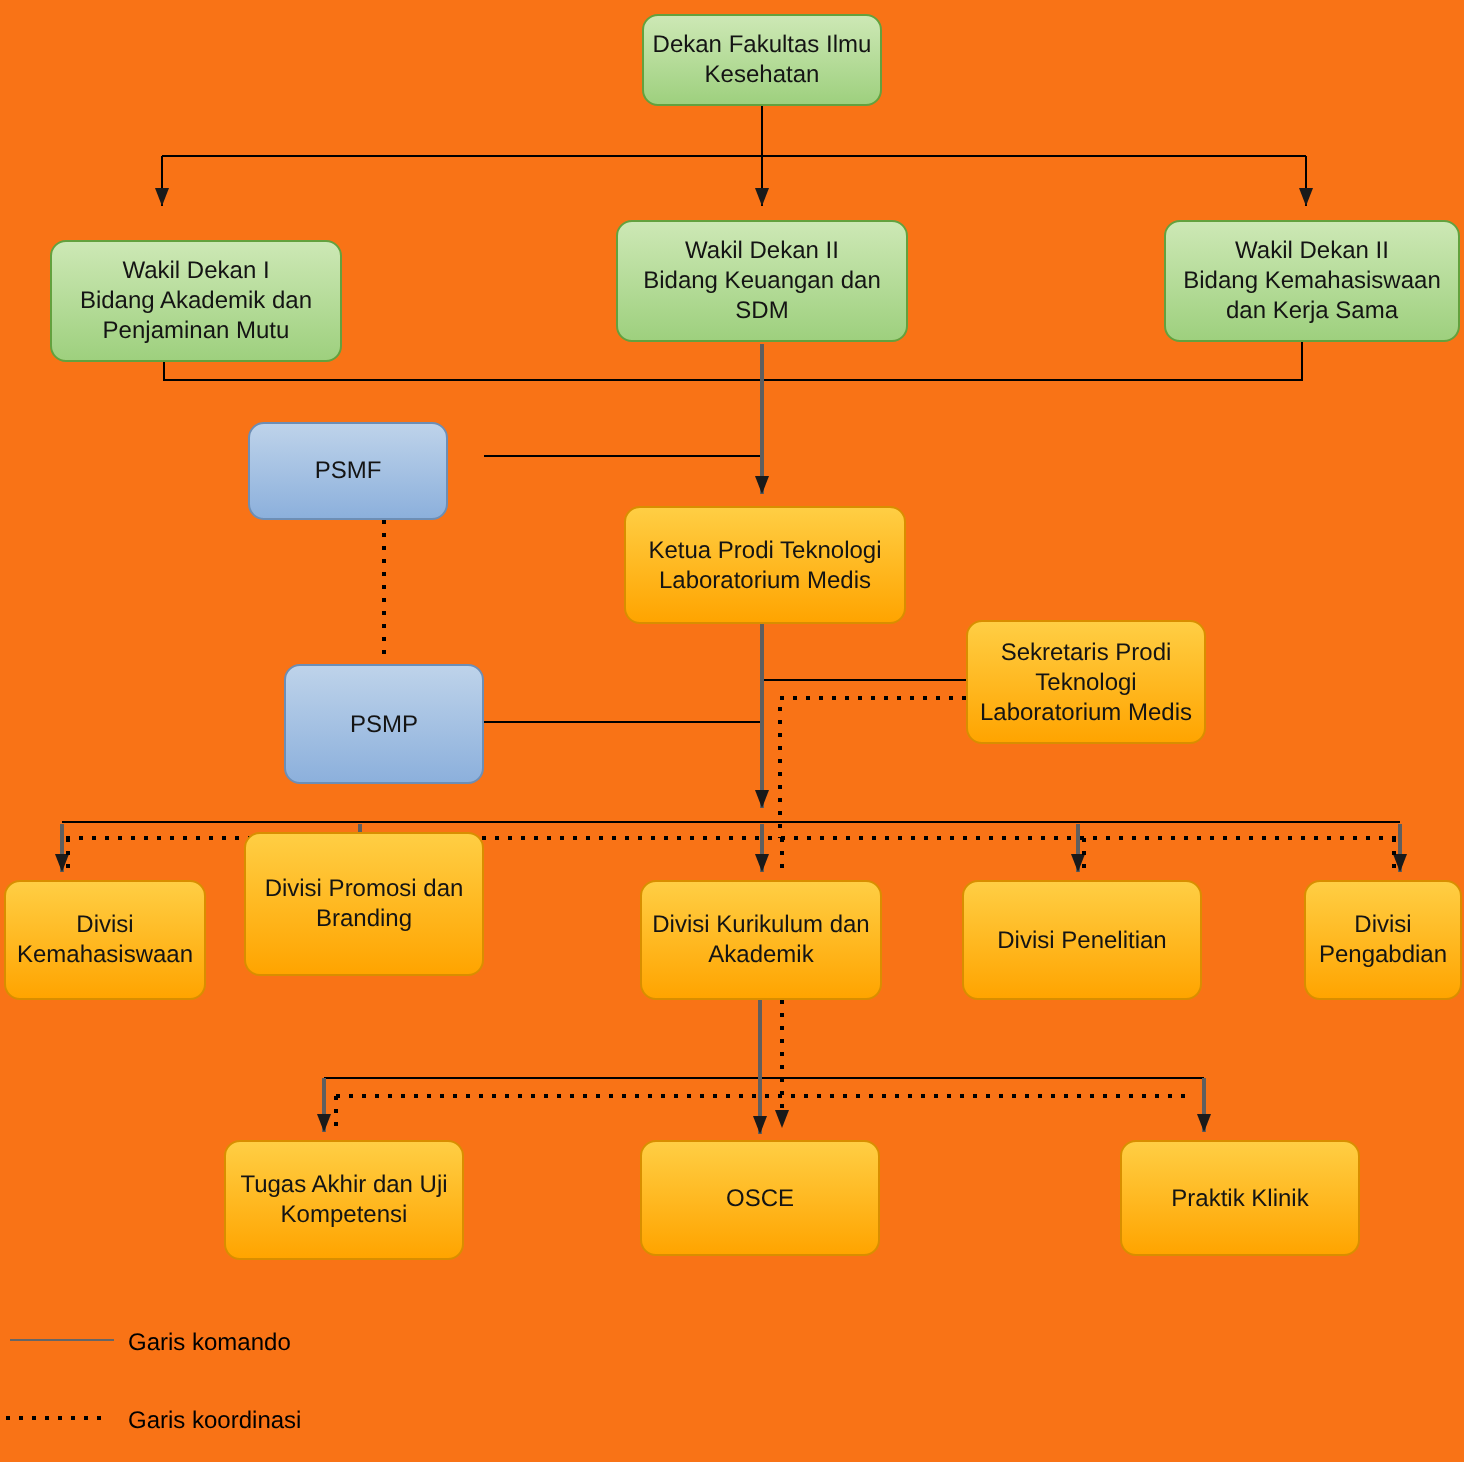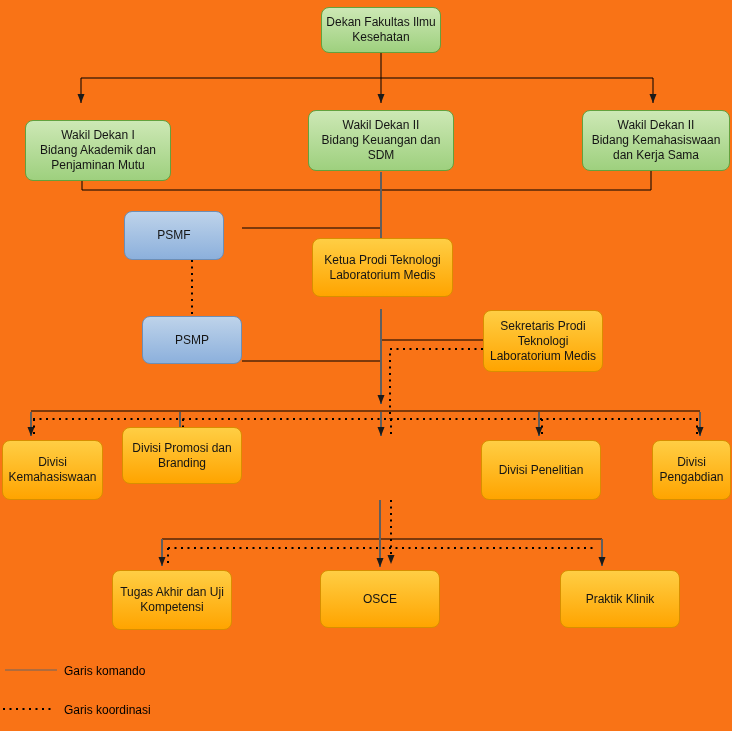--- a/index.html
+++ b/index.html
@@ -92,41 +92,45 @@
   </div>
   <div class="node green" style="left:582px;top:110px;width:148px;height:61px">
     <span class="node-label">Wakil Dekan II
 Bidang Kemahasiswaan
 dan Kerja Sama</span>
   </div>
 
   <div class="node blue" style="left:124px;top:211px;width:100px;height:49px">
     <span class="node-label">PSMF</span>
   </div>
-  <div class="node blue" style="left:142px;top:316px;width:100px;height:48px">
+  <div class="node blue" style="left:142px;top:332px;width:100px;height:60px">
     <span class="node-label">PSMP</span>
   </div>
 
-  <div class="node orange" style="left:312px;top:238px;width:141px;height:59px">
+  <div class="node orange" style="left:312px;top:253px;width:141px;height:59px">
     <span class="node-label">Ketua Prodi Teknologi
 Laboratorium Medis</span>
   </div>
   <div class="node orange" style="left:483px;top:310px;width:120px;height:62px">
     <span class="node-label">Sekretaris Prodi
 Teknologi
 Laboratorium Medis</span>
   </div>
 
   <div class="node orange" style="left:2px;top:440px;width:101px;height:60px">
     <span class="node-label">Divisi
 Kemahasiswaan</span>
   </div>
-  <div class="node orange" style="left:122px;top:427px;width:120px;height:57px">
+  <div class="node orange" style="left:122px;top:416px;width:120px;height:72px">
     <span class="node-label">Divisi Promosi dan
 Branding</span>
+  </div>
+  <div class="node orange" style="left:320px;top:440px;width:121px;height:60px">
+    <span class="node-label">Divisi Kurikulum dan
+Akademik</span>
   </div>
   <div class="node orange" style="left:481px;top:440px;width:120px;height:60px">
     <span class="node-label">Divisi Penelitian</span>
   </div>
   <div class="node orange" style="left:652px;top:440px;width:79px;height:60px">
     <span class="node-label">Divisi
 Pengabdian</span>
   </div>
 
   <div class="node orange" style="left:112px;top:570px;width:120px;height:60px">

